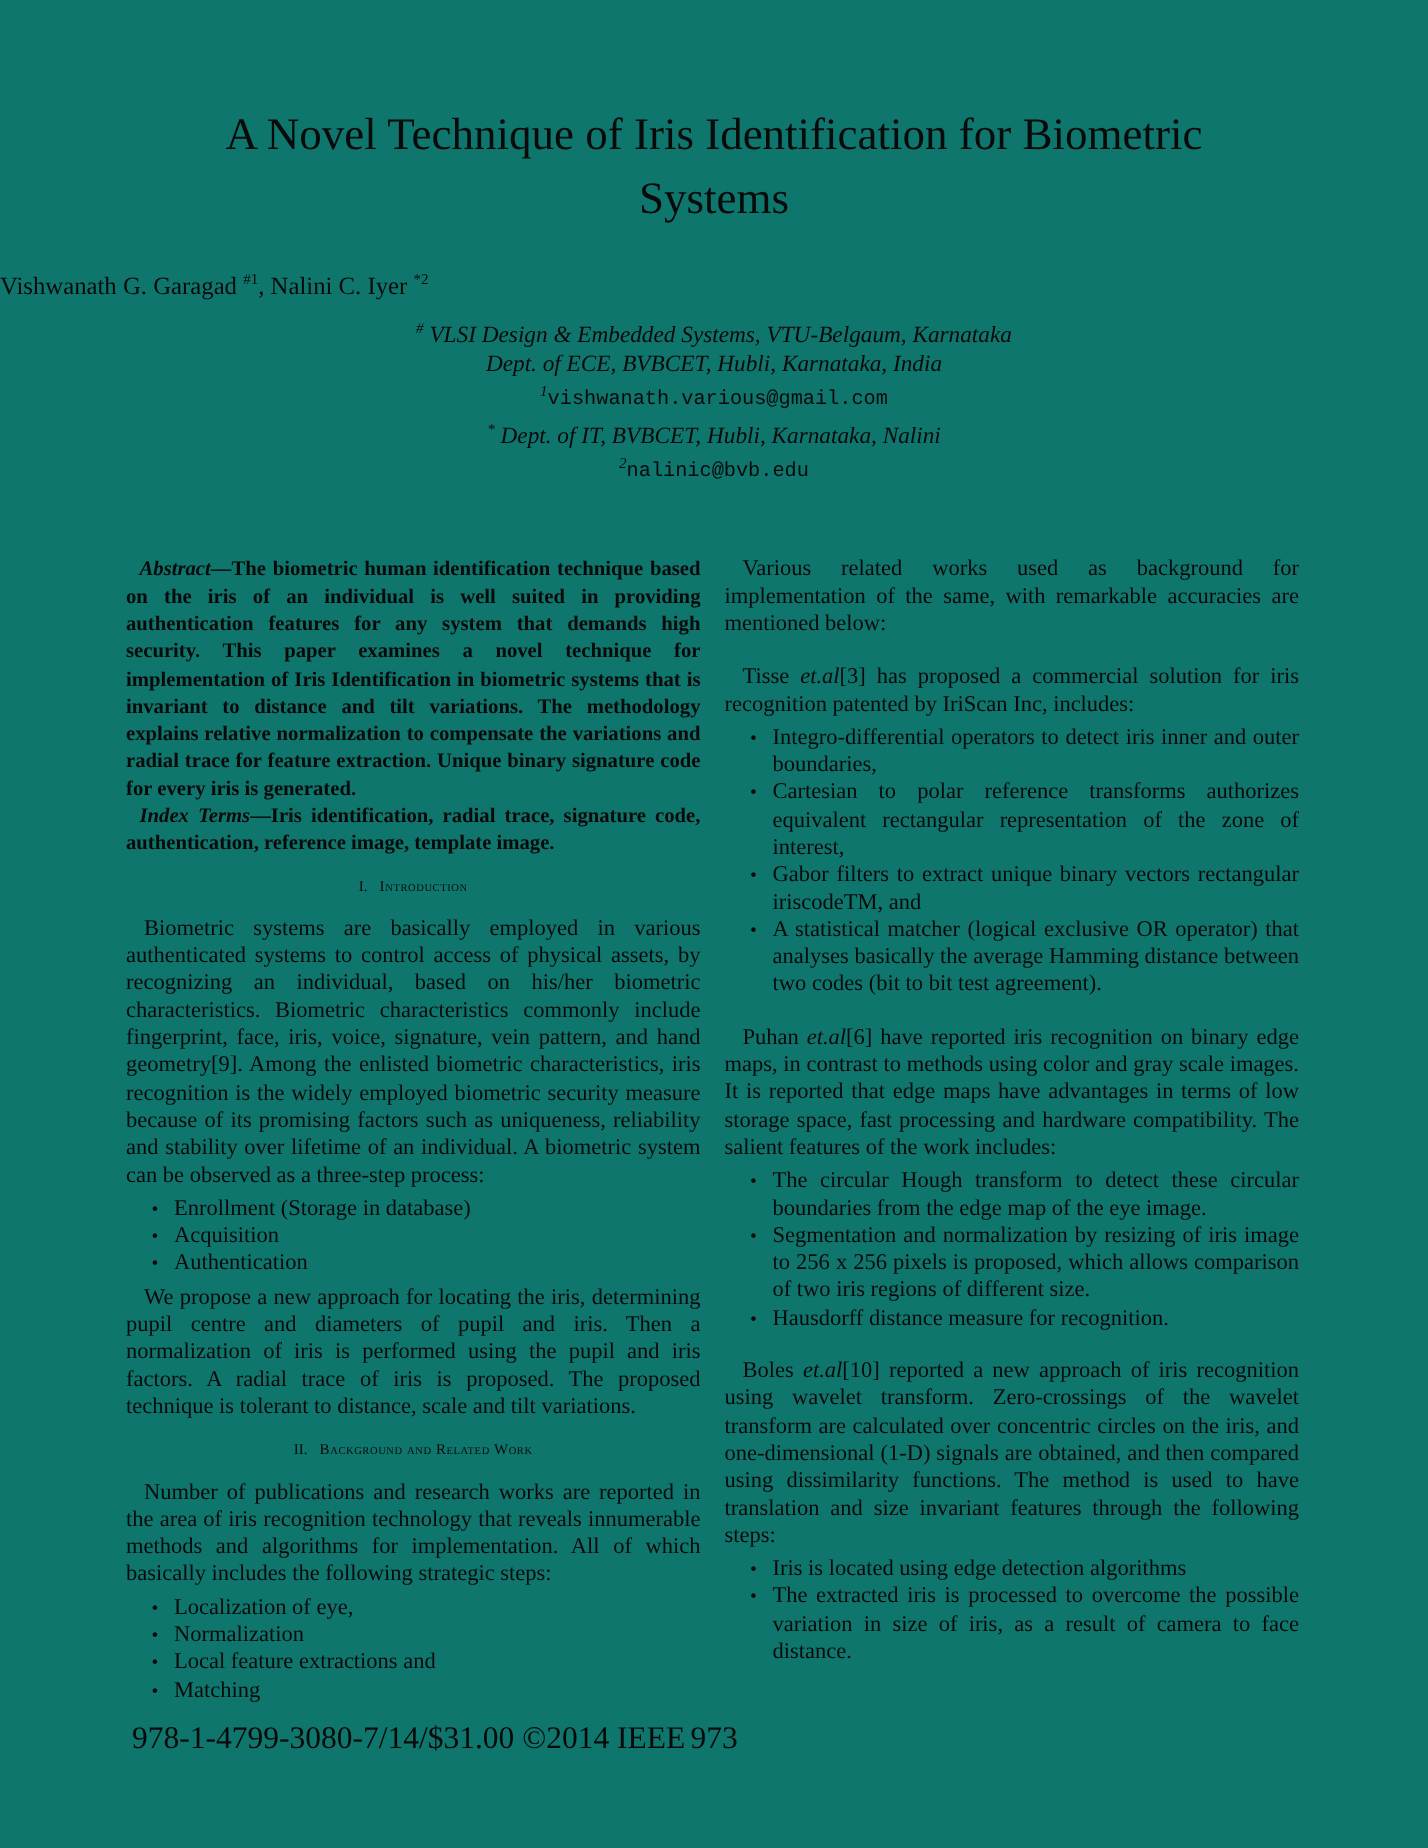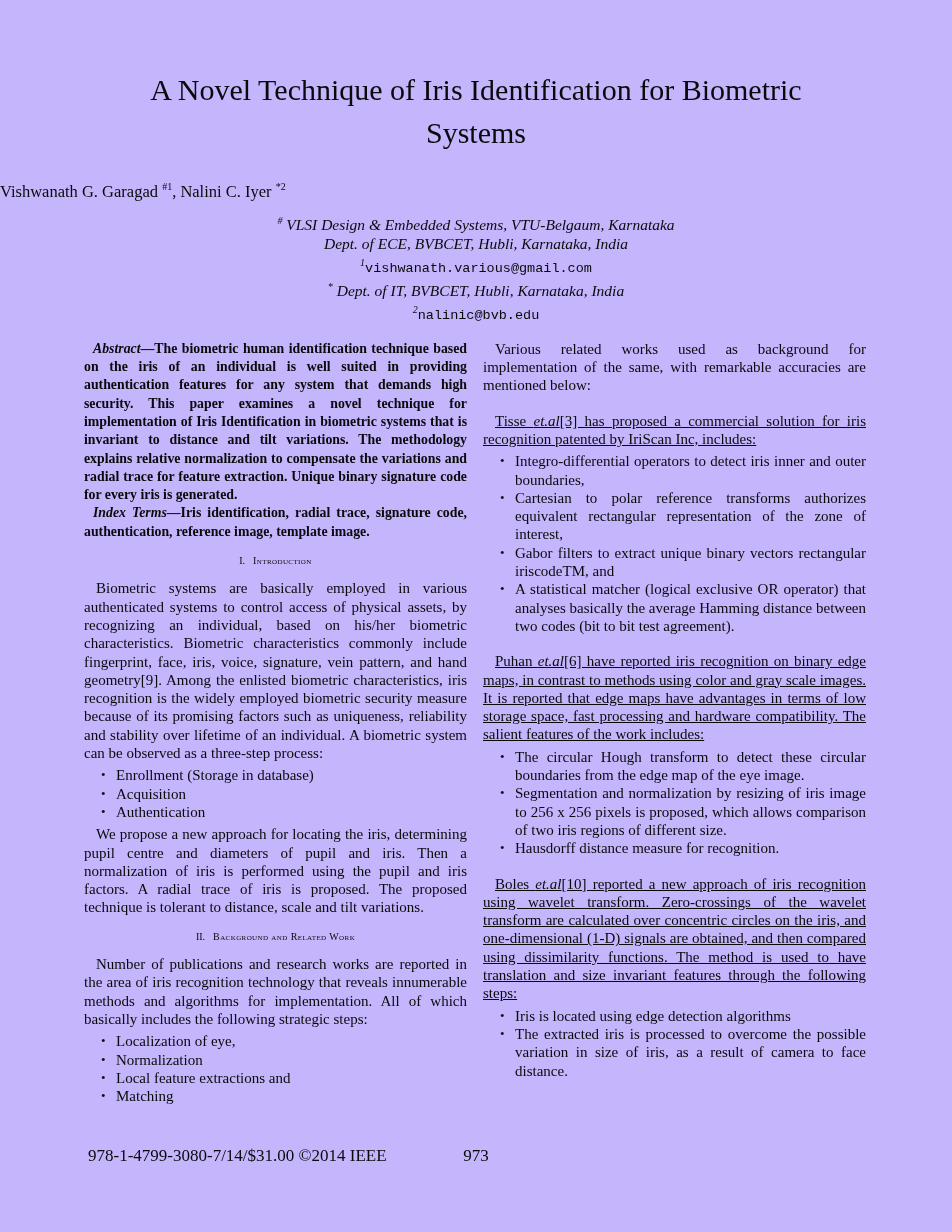--- a/index.html
+++ b/index.html
@@ -1,21 +1,21 @@
 <!DOCTYPE html>
 <html><head>
 <meta charset="utf-8">
 <style>
   html, body { margin: 0; padding: 0; background: #e8e8e8; }
   .page {
     position: relative;
     width: 952px;
     height: 1232px;
     margin: 0 auto;
-    background: #c4b5fd;
+    background: #0f766e;
     color: #0a0a0a;
     font-family: "Liberation Serif", "DejaVu Serif", serif;
     overflow: hidden;
   }
   .title {
     font-size: 30px;
     font-weight: normal;
     line-height: 43px;
     text-align: center;
     max-width: 690px;
@@ -36,21 +36,21 @@
   }
   .affil-line.mono-line {
     font-style: normal;
     font-family: "Liberation Mono", "DejaVu Sans Mono", monospace;
     font-size: 13.5px;
   }
   .mono-line sup { font-style: italic; font-family: "Liberation Serif", serif; }
   .columns {
     display: flex;
     gap: 16px;
-    margin: 15px 84px 0 84px;
+    margin: 46px 84px 0 84px;
   }
   .col {
     width: 383px;
     font-size: 15px;
     line-height: 18.3px;
   }
   .col p {
     margin: 0;
     text-indent: 12px;
     text-align: justify;
@@ -82,48 +82,48 @@
     text-align: justify;
     line-height: 18.3px;
   }
   ul.blist li::before {
     content: "\2022";
     position: absolute;
     left: 17px;
     top: 0;
     font-size: 13px;
   }
-  p.gap-par { margin-top: 17px; text-decoration: underline; }
+  p.gap-par { margin-top: 17px; }
   .footer {
     position: absolute;
     left: 84px;
     right: 84px;
     top: 1146px;
-    font-size: 17px;
+    font-size: 21px;
     height: 20px;
   }
   .copyright { position: absolute; left: 4px; top: 0; }
   .pageno { position: absolute; left: 0; right: 0; top: 0; text-align: center; }
 </style>
 </head>
 <body>
 
 <div class="page">
 
   <h1 class="title">A Novel Technique of Iris Identification for Biometric Systems</h1>
 
   <div class="authors-line">
     <span>Vishwanath G. Garagad </span><sup>#1</sup><span>, Nalini C. Iyer </span><sup>*2</sup>
   </div>
 
   <div class="affil-block">
     <div class="affil-line"><sup>#</sup><span> VLSI Design &amp; Embedded Systems, VTU-Belgaum, Karnataka</span></div>
     <div class="affil-line"><span>Dept. of ECE, BVBCET, Hubli, Karnataka, India</span></div>
     <div class="affil-line mono-line"><sup>1</sup><span>vishwanath.various@gmail.com</span></div>
-    <div class="affil-line"><sup>*</sup><span> Dept. of IT, BVBCET, Hubli, Karnataka, India</span></div>
+    <div class="affil-line"><sup>*</sup><span> Dept. of IT, BVBCET, Hubli, Karnataka, Nalini</span></div>
     <div class="affil-line mono-line"><sup>2</sup><span>nalinic@bvb.edu</span></div>
   </div>
 
   <div class="columns">
 
     <div class="col">
       <p class="abstract-par"><span class="lead">Abstract</span><span>—The biometric human identification technique based on the iris of an individual is well suited in providing authentication features for any system that demands high security. This paper examines a novel technique for implementation of Iris Identification in biometric systems that is invariant to distance and tilt variations. The methodology explains relative normalization to compensate the variations and radial trace for feature extraction. Unique binary signature code for every iris is generated.</span></p>
       <p class="abstract-par"><span class="lead">Index Terms</span><span>—Iris identification, radial trace, signature code, authentication, reference image, template image.</span></p>
 
       <h3 class="sect"><span class="sect-num">I.</span><span class="sc">Introduction</span></h3>

